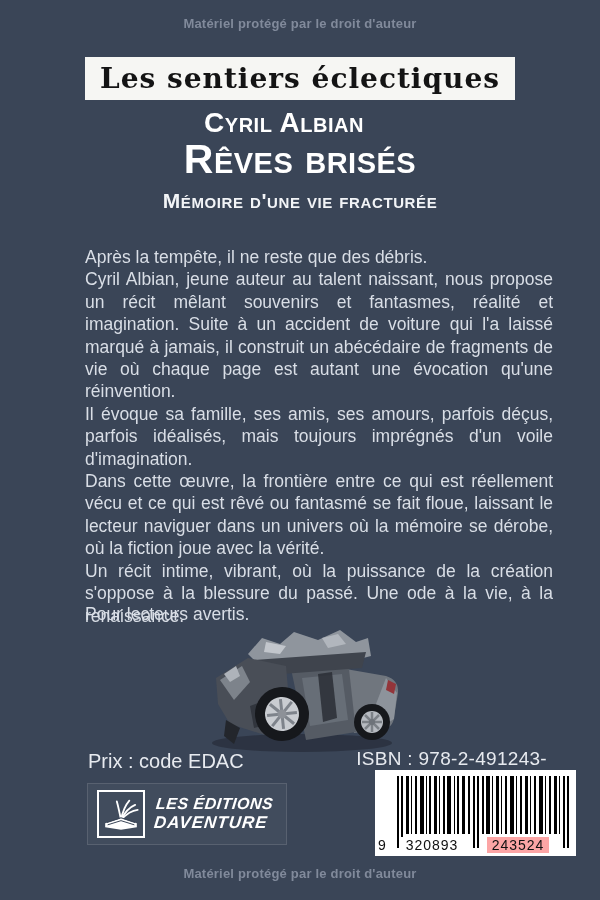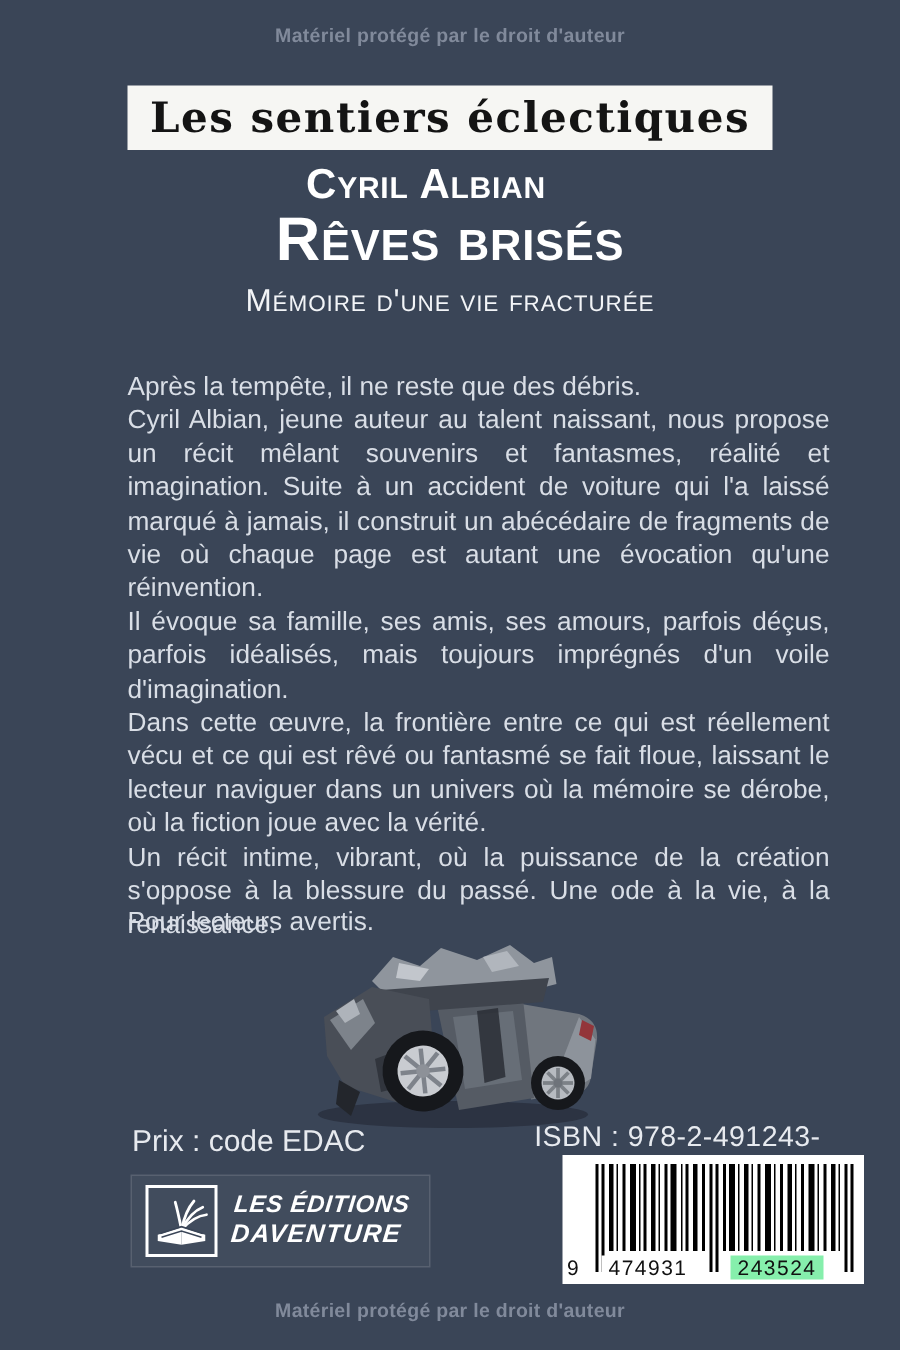--- a/index.html
+++ b/index.html
@@ -25,21 +25,21 @@
     font-variant:small-caps;font-weight:bold;font-size:28px;color:#ffffff;
     letter-spacing:.5px;
   }
   .title{
     position:absolute;left:0;top:136px;width:600px;text-align:center;
     font-variant:small-caps;font-weight:bold;font-size:41px;color:#ffffff;
     letter-spacing:.5px;
   }
   .subtitle{
     position:absolute;left:0;top:189px;width:600px;text-align:center;
-    font-variant:small-caps;font-weight:normal;font-size:21px;color:#f2f4f7;
+    font-variant:small-caps;font-weight:bold;font-size:21px;color:#f2f4f7;
     letter-spacing:.6px;
   }
   .synopsis{
     position:absolute;left:85px;top:226px;width:468px;
     font-size:17.5px;line-height:22.4px;color:#d9dee6;text-align:justify;margin-top:20px;
   }
   .synopsis p{margin:0;}
   .audience{
     position:absolute;left:85px;top:604px;width:468px;
     font-size:17.5px;color:#d9dee6;
@@ -71,21 +71,21 @@
     position:absolute;left:375px;top:770px;width:201px;height:86px;
     background:#ffffff;box-sizing:border-box;padding:6px 6px 0 6px;
   }
   .barcode svg{display:block;}
   .bc-num{
     position:absolute;bottom:3px;font-size:14px;color:#101010;
     font-family:"Liberation Sans", sans-serif;
   }
   .bc-left{left:3px;}
   .bc-g1{left:26px;width:62px;text-align:center;letter-spacing:1px;background:#fff;}
-  .bc-g2{left:112px;width:62px;text-align:center;letter-spacing:1px;background:#86efac;margin-top:35px;}
+  .bc-g2{left:112px;width:62px;text-align:center;letter-spacing:1px;background:#fca5a5;margin-top:35px;}
 </style>
 </head>
 <body>
 
 <div class="copyright top">Matériel protégé par le droit d'auteur</div>
 
 <div class="banner">
   <span>Les sentiers éclectiques</span>
 </div>
 
@@ -215,17 +215,17 @@
       <rect x="149" y="0" width="1" height="58"></rect>
         <rect x="153" y="0" width="2" height="58"></rect>
       <rect x="158" y="0" width="4" height="58"></rect>
         <rect x="164" y="0" width="1" height="58"></rect>
       <rect x="168" y="0" width="2" height="58"></rect>
         <rect x="173" y="0" width="3" height="58"></rect>
       <rect x="178" y="0" width="1" height="58"></rect>
     </g>
   </svg>
   <span class="bc-num bc-left">9</span>
-  <span class="bc-num bc-g1">474931</span>
+  <span class="bc-num bc-g1">320893</span>
   <span class="bc-num bc-g2">243524</span>
 </div>
 
 <div class="copyright bottom">Matériel protégé par le droit d'auteur</div>
 
 </body></html>

